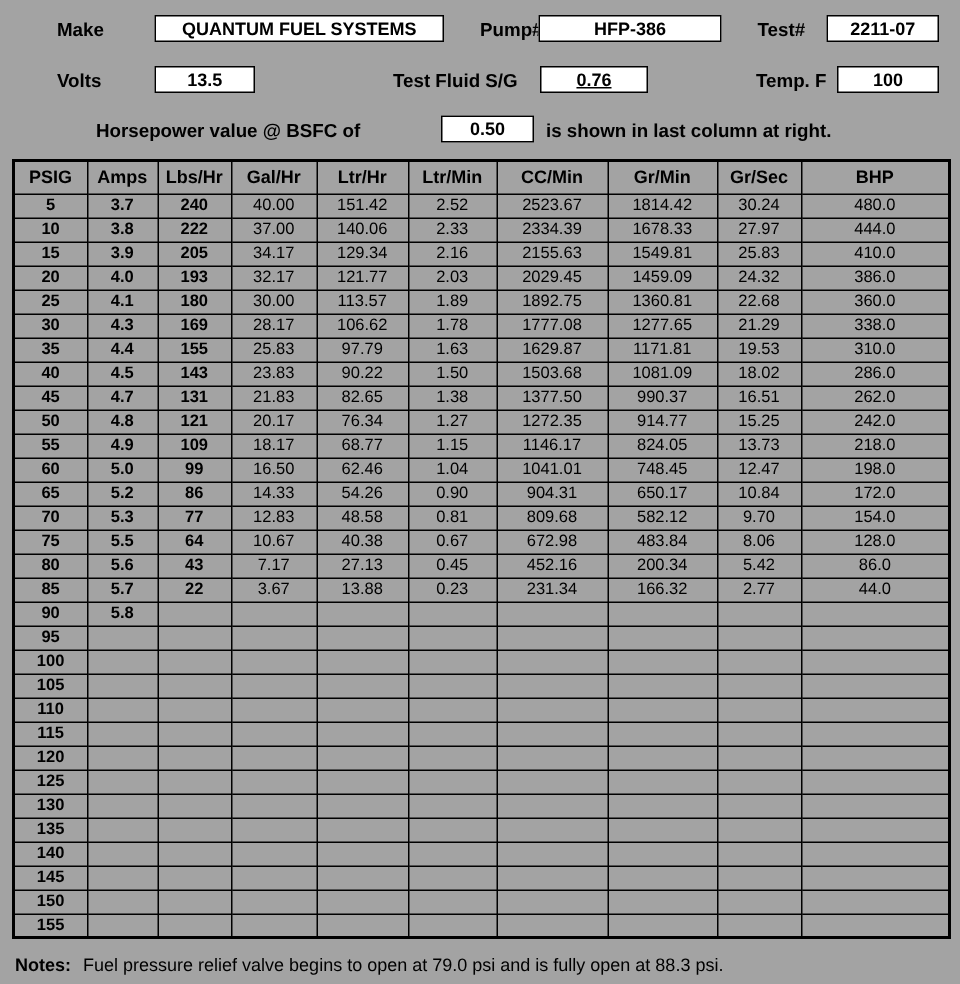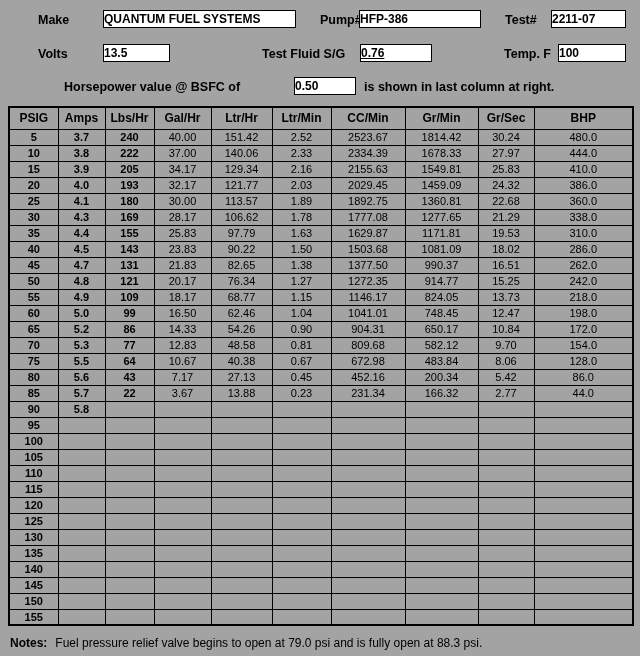--- a/index.html
+++ b/index.html
@@ -20,20 +20,21 @@
     font-size: 12.5px;
     font-weight: bold;
     white-space: nowrap;
   }
   .box {
     position: absolute;
     border: 1px solid #000;
     height: 18px;
     font-size: 12px;
     font-weight: bold;
+    text-align: center;
     line-height: 16px;
     background: #fff;
     white-space: nowrap;
     overflow: hidden;
   }
 
   
   .make-label  { left: 38px;  top: 13px; }
   .make-box    { left: 103px; top: 10px; width: 193px; }
   .pump-label  { left: 308px; top: 13px; padding-left: 12px; }

